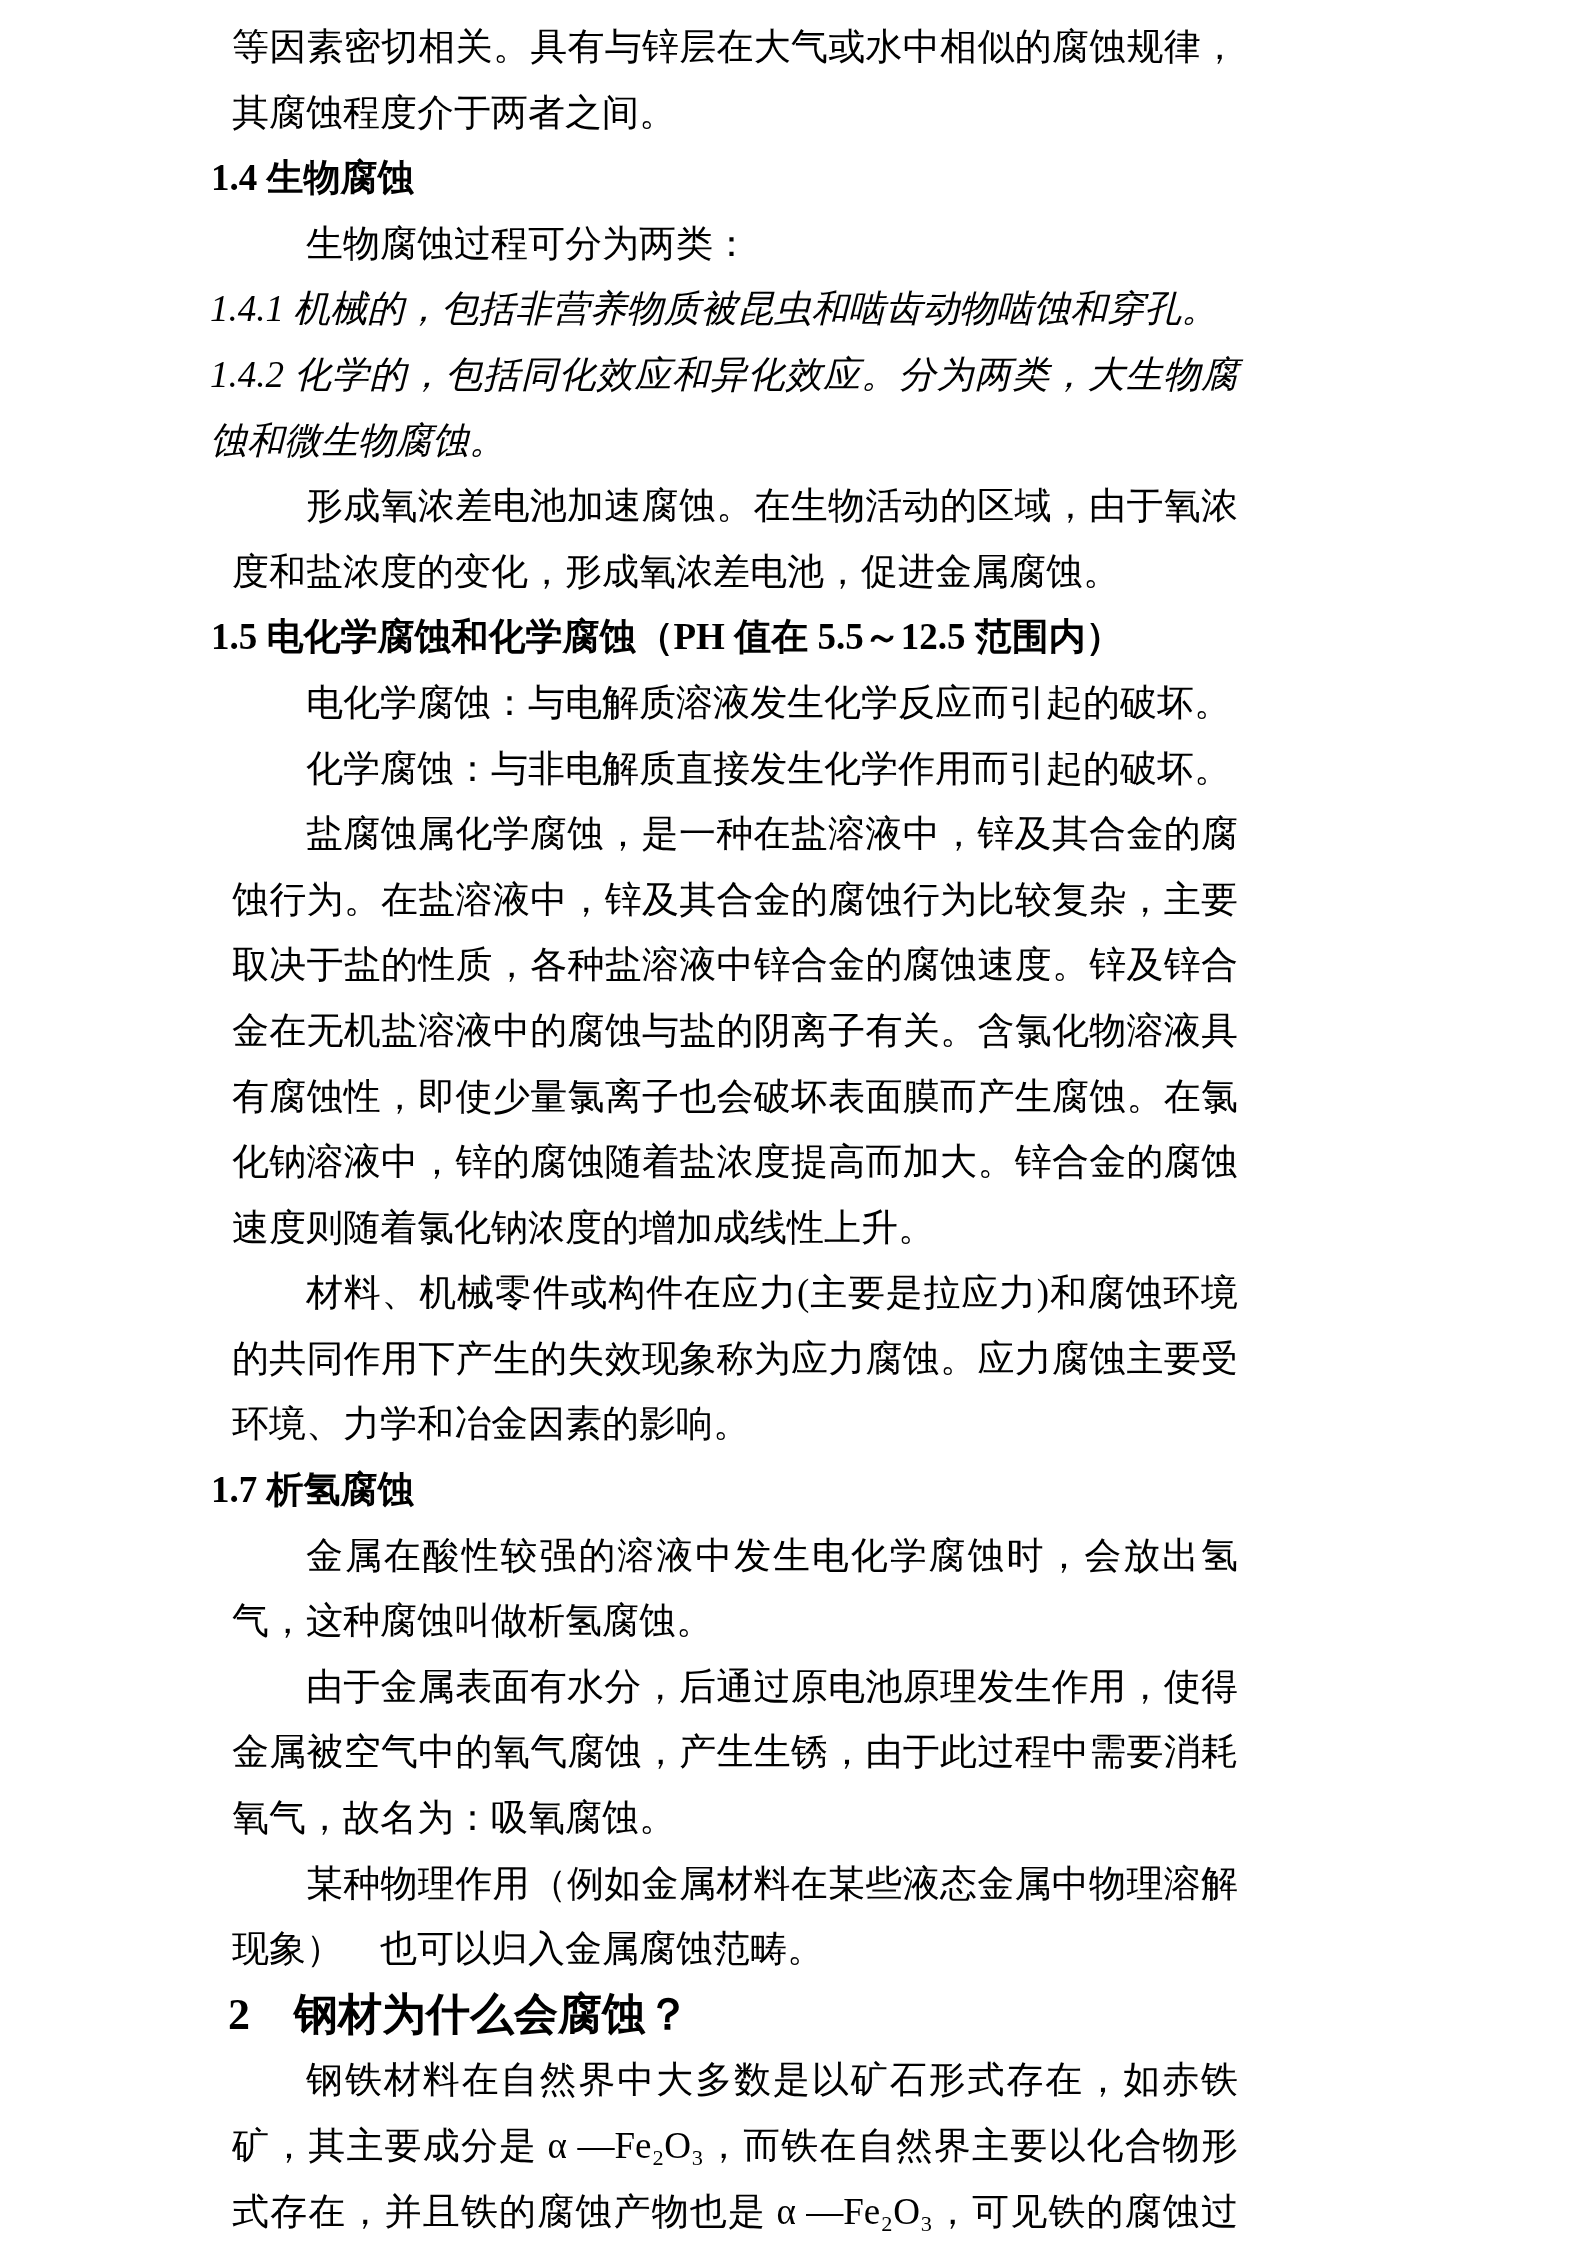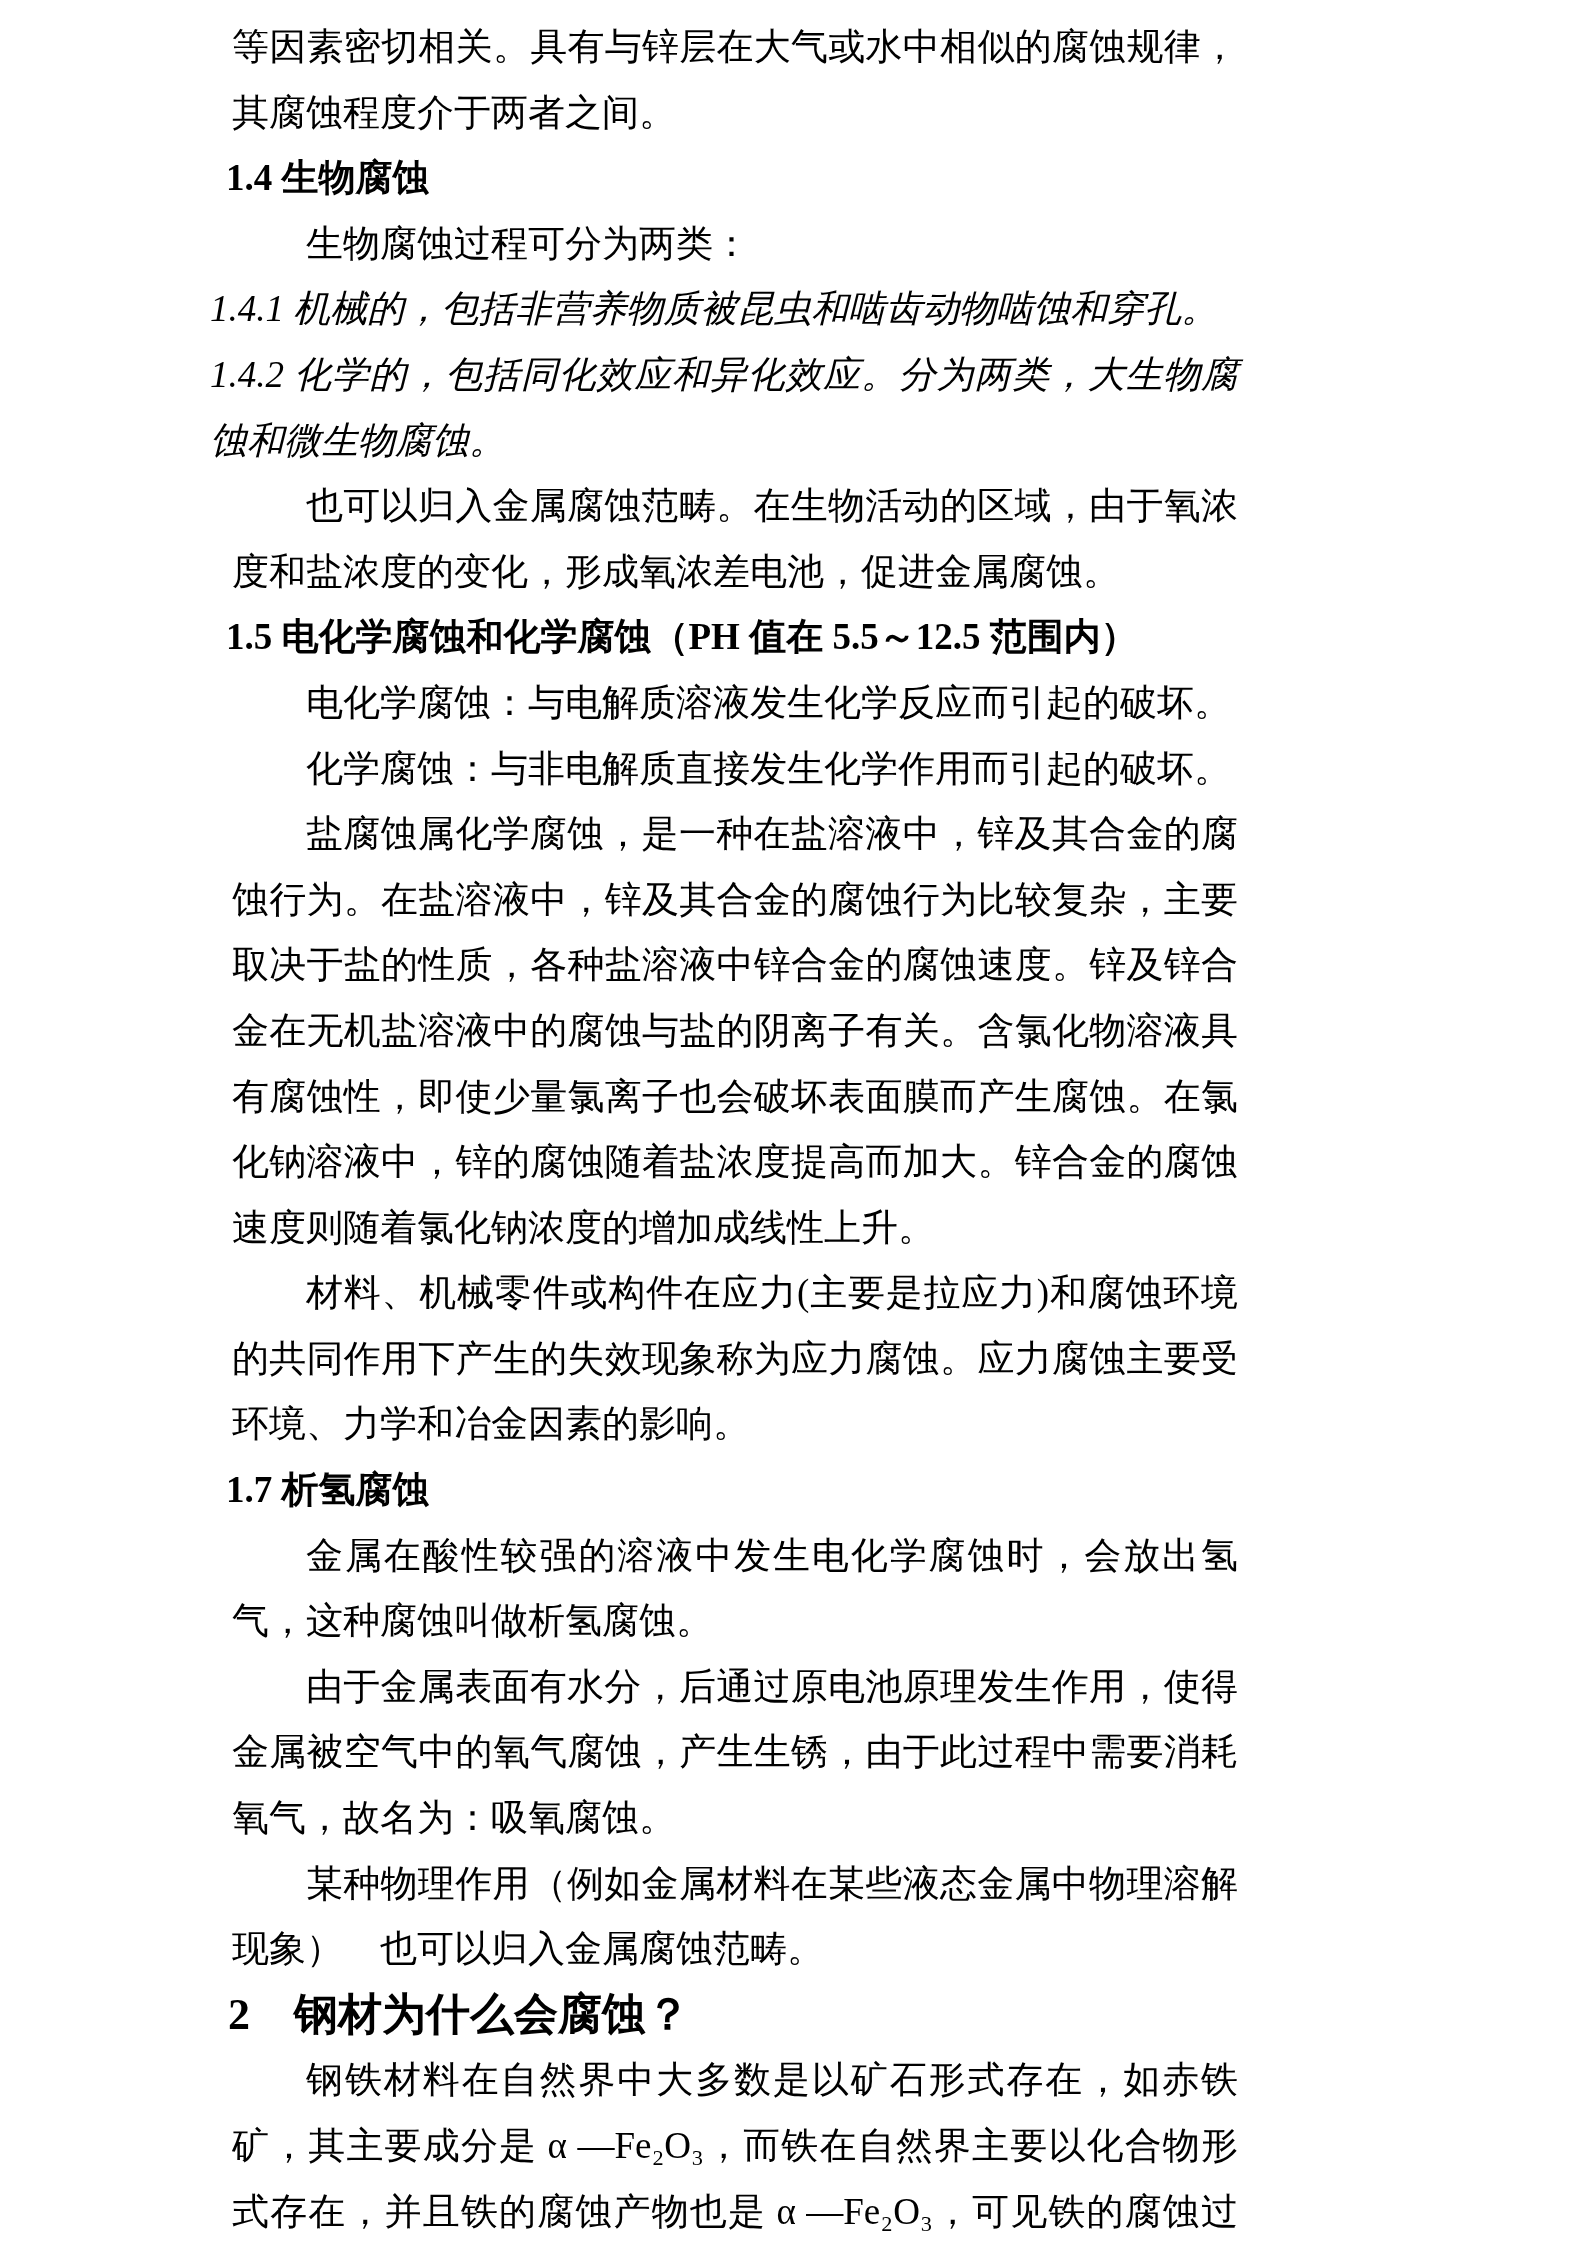--- a/index.html
+++ b/index.html
@@ -28,39 +28,39 @@
     text-align-last: left;
     margin: 0;
     white-space: pre-wrap;
   }
   
   .para { margin-left: 22px; }
   .para.numstart { margin-left: 0; font-style: italic; }
   .indent { text-indent: 74px; }
   .heading {
     font-weight: bold;
-    margin-left: 16px;
+    margin-left: 1px;
   }
   .heading-lg {
     font-weight: bold;
     font-size: 44px;
     margin-left: 18px;
     line-height: 65.6px;
   }
 </style>
 </head>
 <body>
 
 <main class="page">
     <div class="block para">等因素密切相关。具有与锌层在大气或水中相似的腐蚀规律，其腐蚀程度介于两者之间。</div>
     <div class="block heading numstart">1.4 生物腐蚀</div>
     <div class="block para indent">生物腐蚀过程可分为两类：</div>
     <div class="block para numstart">1.4.1 机械的，包括非营养物质被昆虫和啮齿动物啮蚀和穿孔。</div>
     <div class="block para numstart">1.4.2 化学的，包括同化效应和异化效应。分为两类，大生物腐蚀和微生物腐蚀。</div>
-    <div class="block para indent">也可以归入金属腐蚀范畴。在生物活动的区域，由于氧浓度和盐浓度的变化，形成氧浓差电池，促进金属腐蚀。</div>
+    <div class="block para indent">形成氧浓差电池加速腐蚀。在生物活动的区域，由于氧浓度和盐浓度的变化，形成氧浓差电池，促进金属腐蚀。</div>
     <div class="block heading numstart">1.5 电化学腐蚀和化学腐蚀（PH 值在 5.5～12.5 范围内）</div>
     <div class="block para indent">电化学腐蚀：与电解质溶液发生化学反应而引起的破坏。</div>
     <div class="block para indent">化学腐蚀：与非电解质直接发生化学作用而引起的破坏。</div>
     <div class="block para indent">盐腐蚀属化学腐蚀，是一种在盐溶液中，锌及其合金的腐蚀行为。在盐溶液中，锌及其合金的腐蚀行为比较复杂，主要取决于盐的性质，各种盐溶液中锌合金的腐蚀速度。锌及锌合金在无机盐溶液中的腐蚀与盐的阴离子有关。含氯化物溶液具有腐蚀性，即使少量氯离子也会破坏表面膜而产生腐蚀。在氯化钠溶液中，锌的腐蚀随着盐浓度提高而加大。锌合金的腐蚀速度则随着氯化钠浓度的增加成线性上升。</div>
     <div class="block para indent">材料、机械零件或构件在应力(主要是拉应力)和腐蚀环境的共同作用下产生的失效现象称为应力腐蚀。应力腐蚀主要受环境、力学和冶金因素的影响。</div>
     <div class="block heading numstart">1.7 析氢腐蚀</div>
     <div class="block para indent">金属在酸性较强的溶液中发生电化学腐蚀时，会放出氢气，这种腐蚀叫做析氢腐蚀。</div>
     <div class="block para indent">由于金属表面有水分，后通过原电池原理发生作用，使得金属被空气中的氧气腐蚀，产生生锈，由于此过程中需要消耗氧气，故名为：吸氧腐蚀。</div>
     <div class="block para indent">某种物理作用（例如金属材料在某些液态金属中物理溶解现象）　也可以归入金属腐蚀范畴。</div>
     <div class="block heading-lg numstart">2　钢材为什么会腐蚀？</div>

